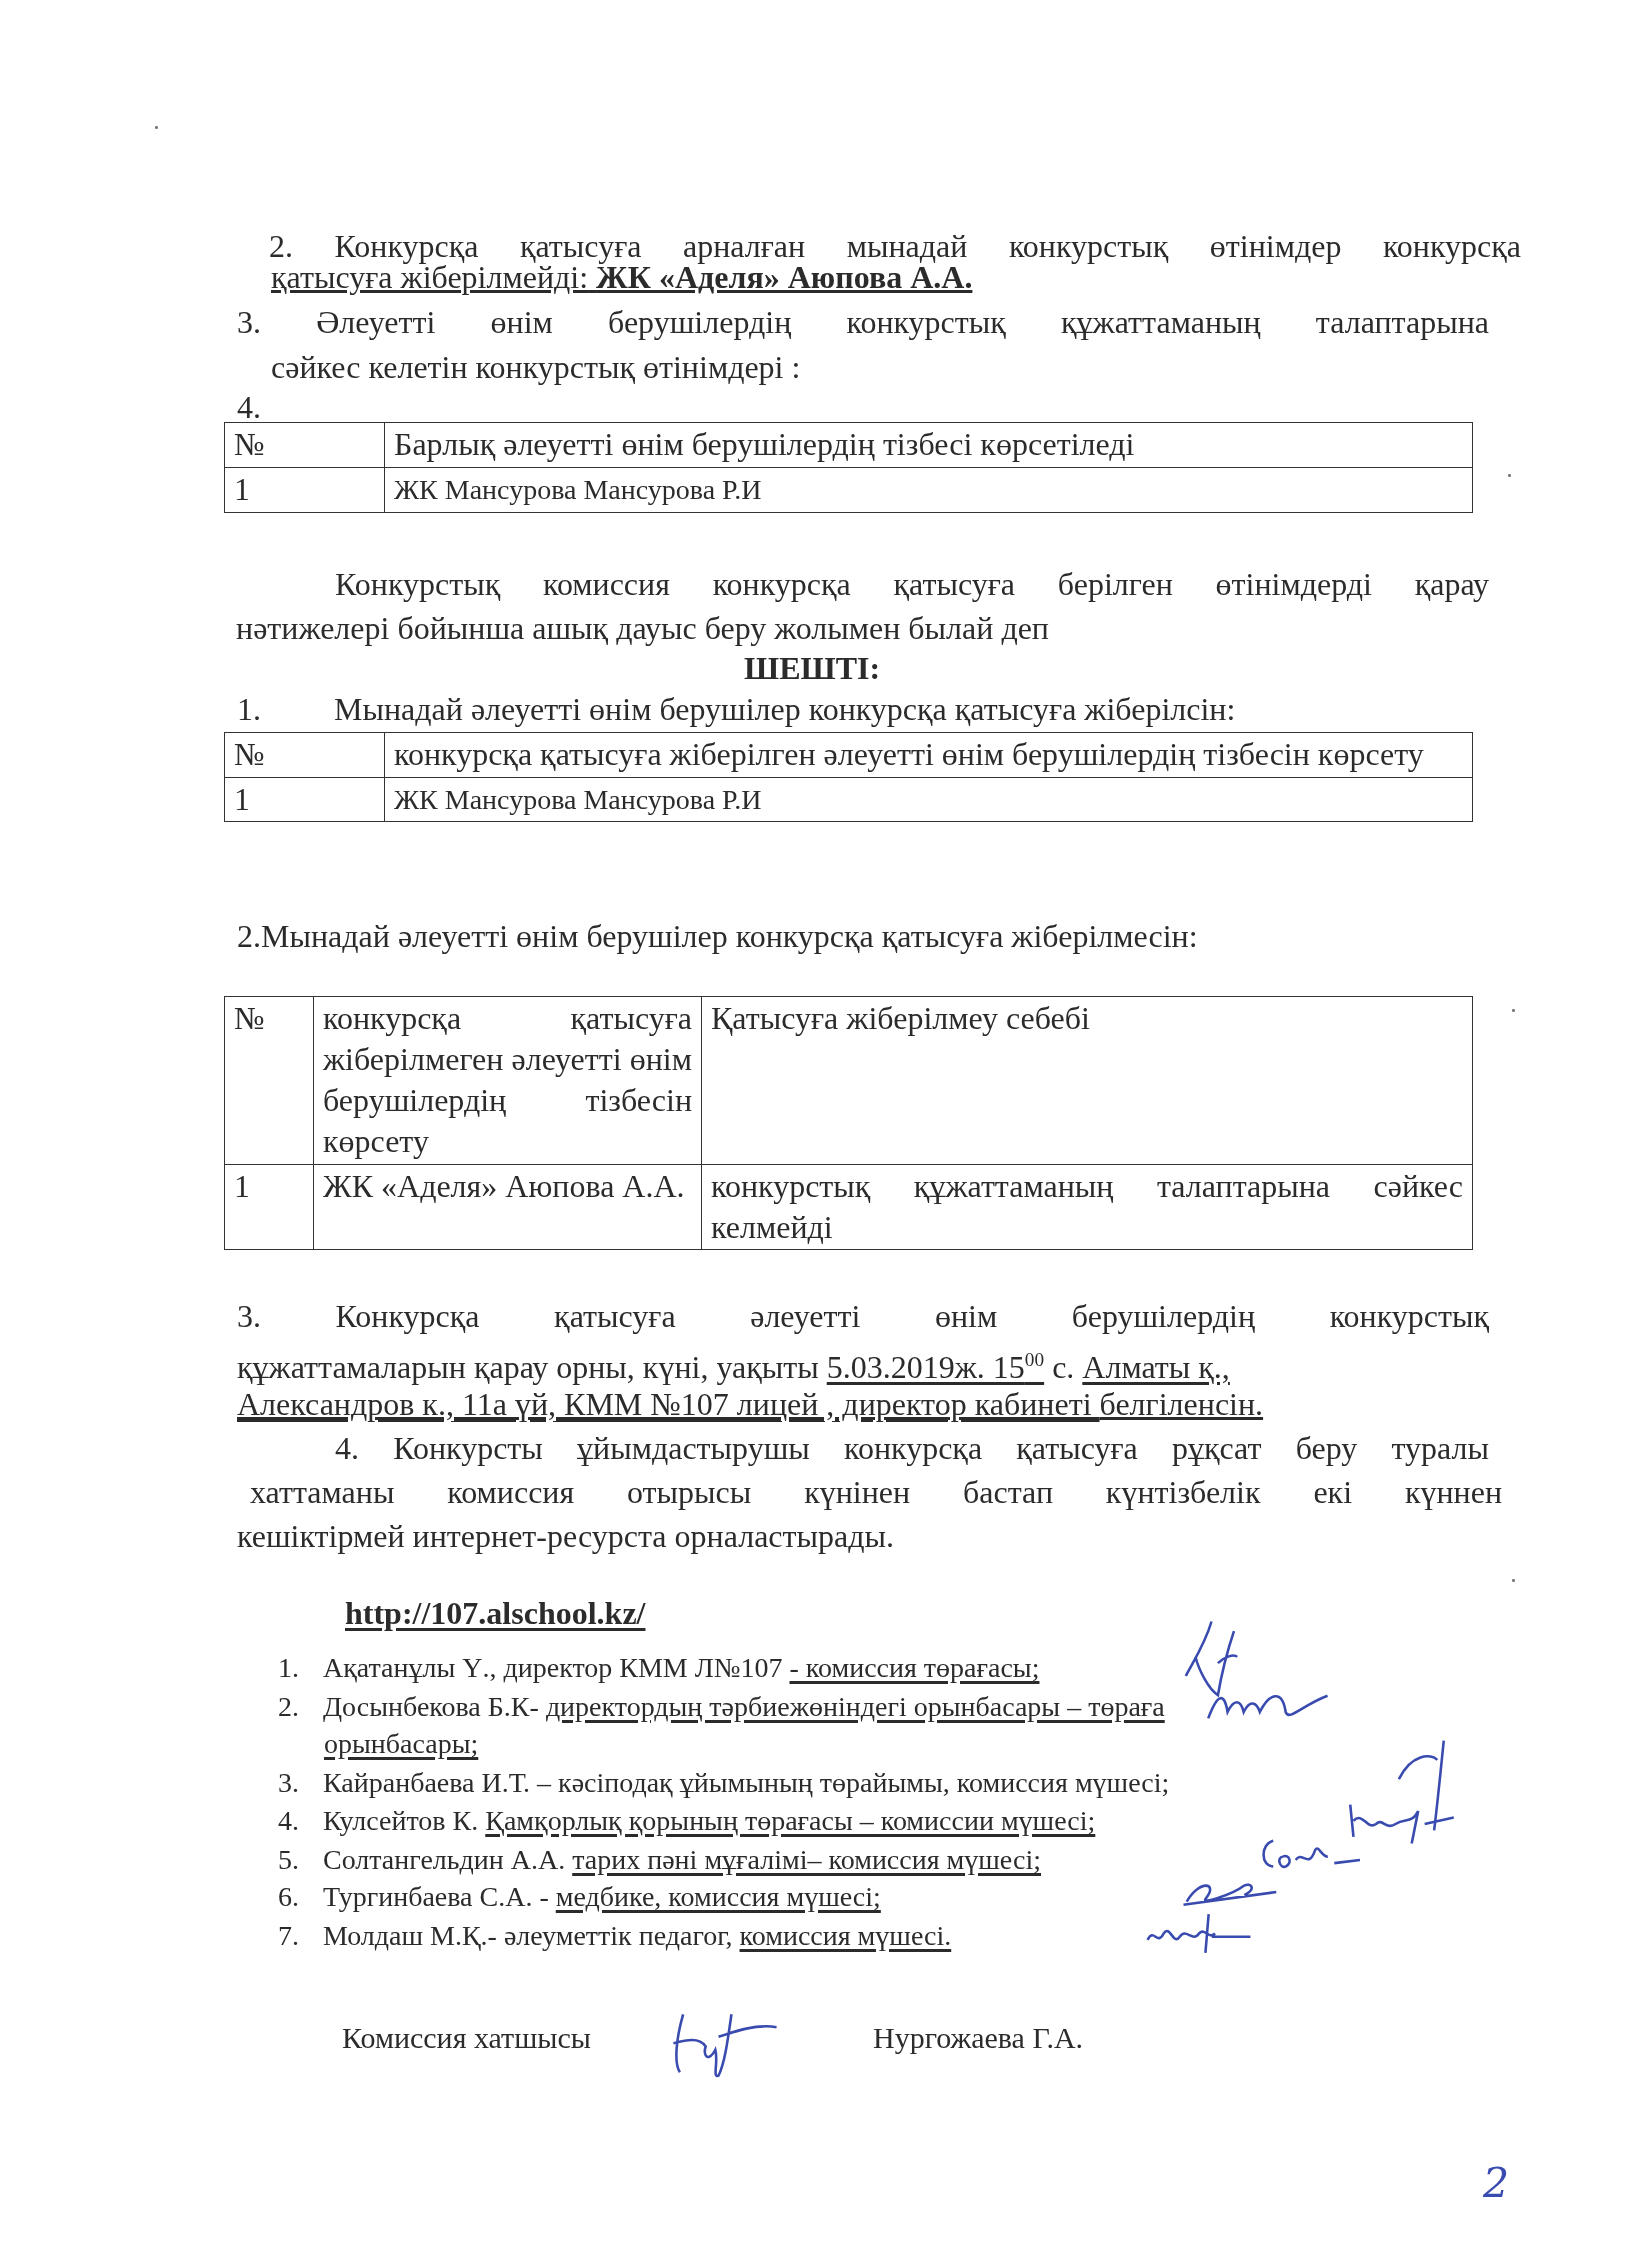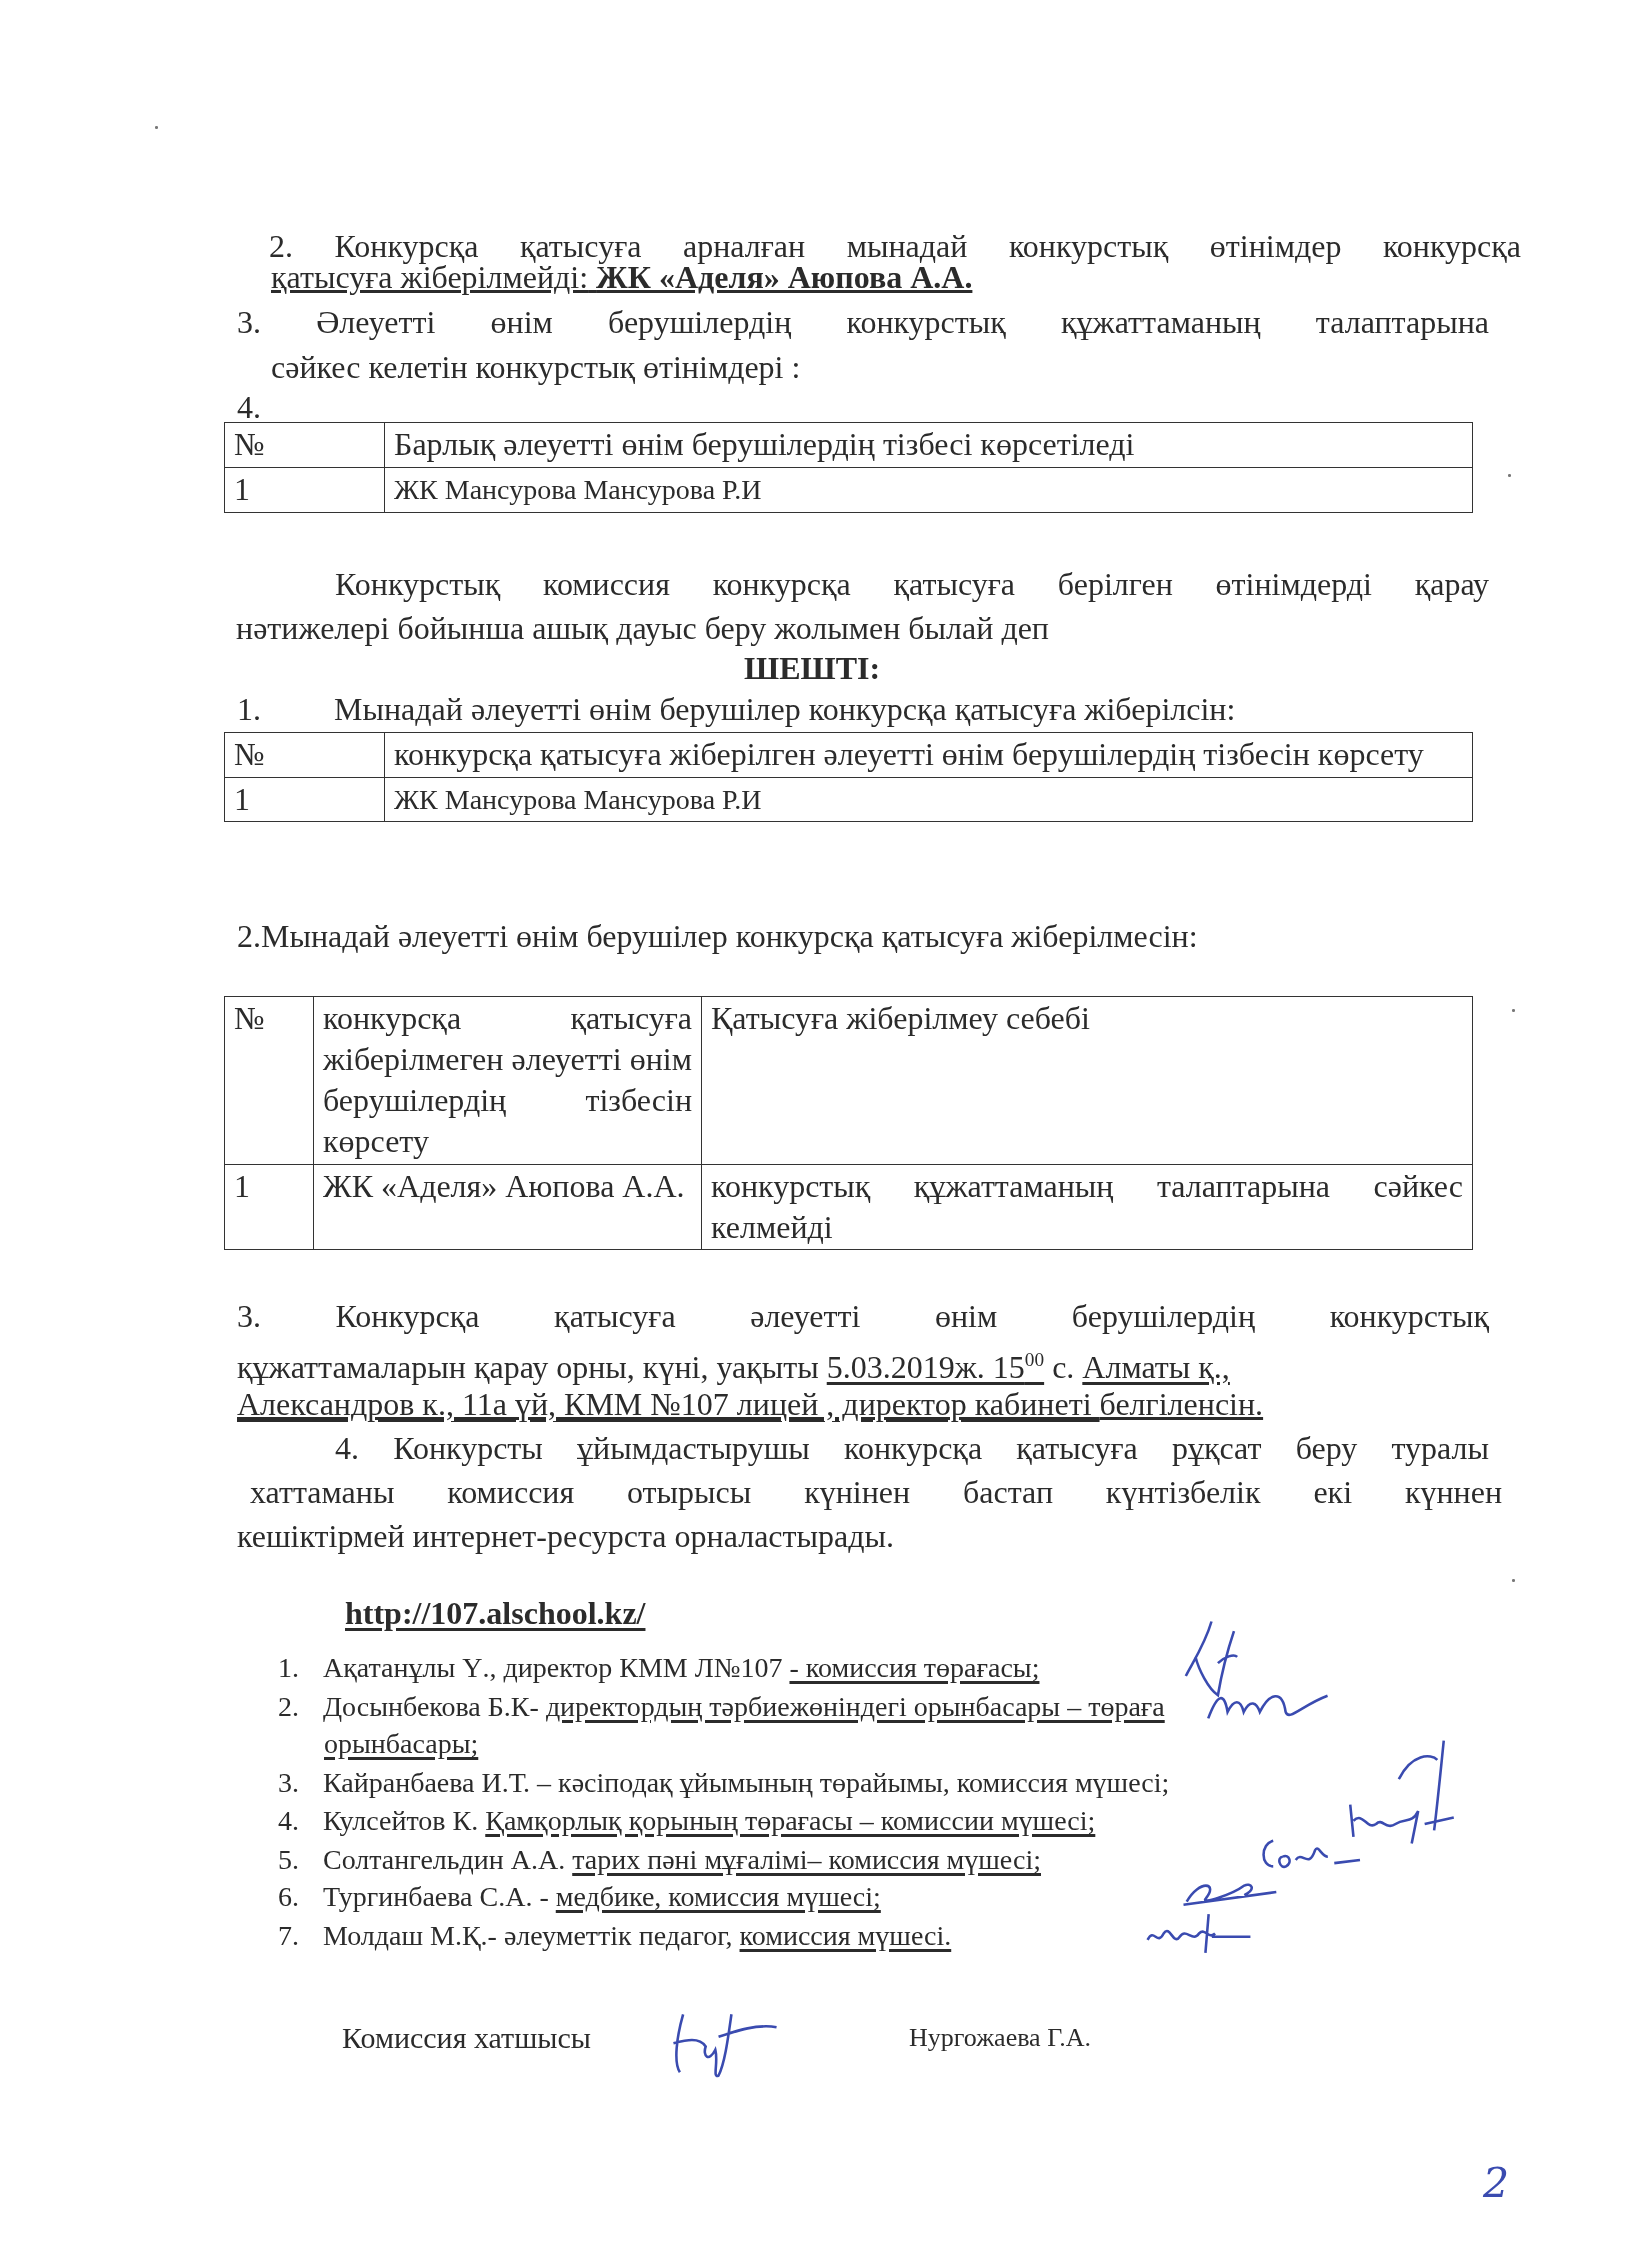--- a/index.html
+++ b/index.html
@@ -164,21 +164,21 @@
       <path d="M5 45 C15 25 20 55 30 35 C40 20 45 55 55 40 C65 25 75 50 85 35 C95 25 100 45 110 35 M100 5 L95 65 M105 40 L165 40" stroke="#3a4bb0" stroke-width="4" fill="none"></path>
     </svg>
 </div>
 
 <div class="abs members" style="left:342px; top:2019px; font-size:30px;">Комиссия хатшысы</div>
 <div class="sig" style="left:667px; top:2011px;">
   <svg width="116" height="71" viewBox="0 0 180 110">
       <path d="M25 5 C15 40 10 80 20 95 M10 50 C30 45 50 40 60 55 C55 70 65 80 75 60 C80 80 70 105 80 100 C90 80 95 40 100 5 M80 40 C110 30 140 20 170 25" stroke="#3a4bb0" stroke-width="4" fill="none"></path>
     </svg>
 </div>
-<div class="abs members" style="left:873px; top:2019px; font-size:26px;margin-left:36px;">Нургожаева Г.А.</div>
+<div class="abs members" style="left:873px; top:2019px; font-size:30px;">Нургожаева Г.А.</div>
 
 <div class="sig" style="left:1483px; top:2159px; font-family:'DejaVu Serif', serif; font-style:italic; font-size:41px;">
   <span>2</span>
 </div>
 
 <div class="speck" style="left:155px; top:126px;"></div>
 <div class="speck" style="left:1508px; top:474px;"></div>
 <div class="speck" style="left:1512px; top:1009px;"></div>
 <div class="speck" style="left:1512px; top:1579px;"></div>
 

